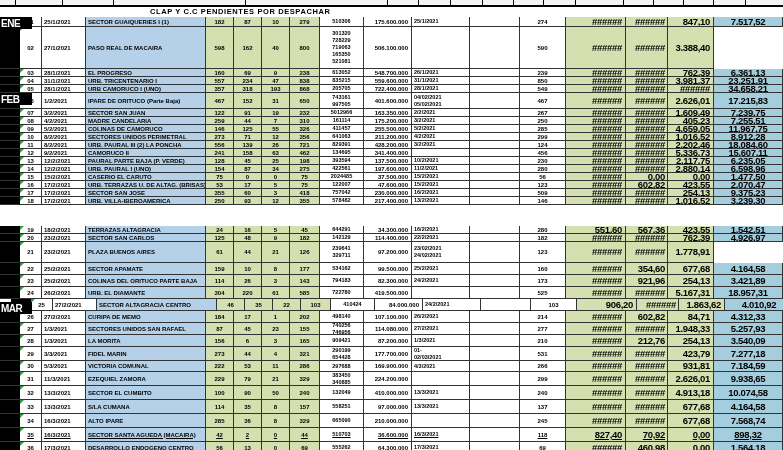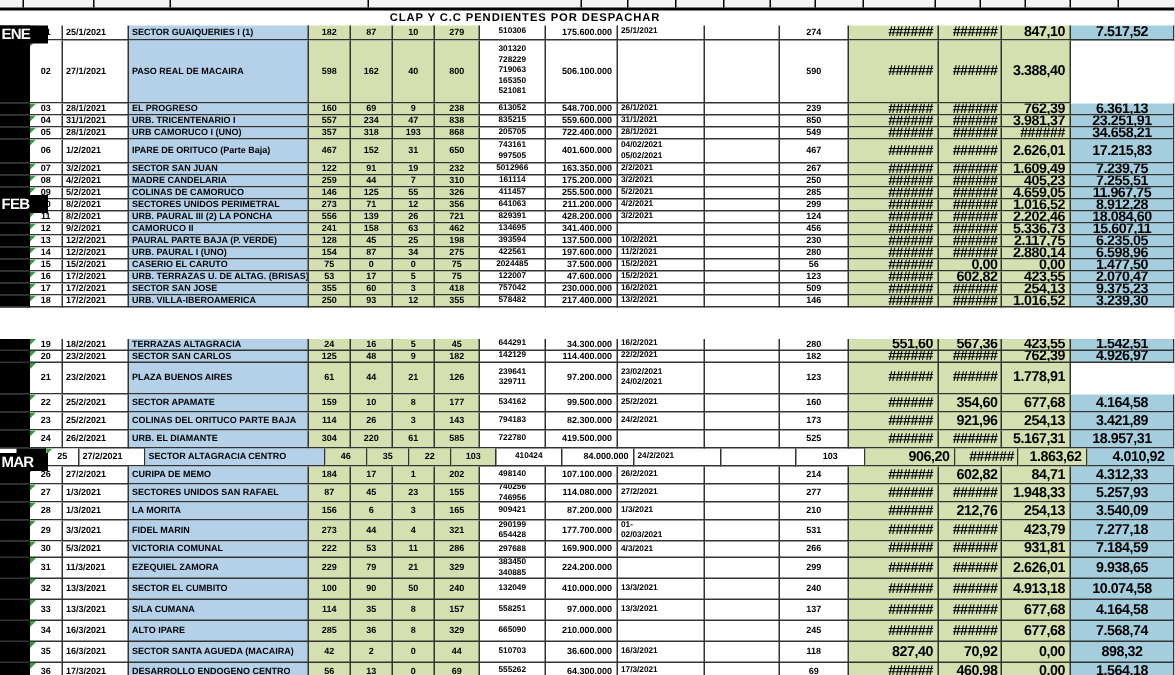--- a/index.html
+++ b/index.html
@@ -7,21 +7,21 @@
     position:relative; width:783px; height:450px; background:#ffffff;
     overflow:hidden; font-family:"Liberation Sans", sans-serif; color:#000;
   }
   
   .topstrip { position:absolute; top:0; left:0; width:783px; height:5px;
     background:#f4f4f4; border-bottom:2px solid #000; }
   .topstrip .v { position:absolute; top:0; width:1px; height:5px; background:#000; }
   
   .titlerow { position:absolute; top:7px; left:0; width:783px; height:10px; }
   .title { position:absolute; left:150px; width:400px; top:0; height:10px;
-    font-size:7.5px; font-weight:bold; letter-spacing:0.6px; text-align:center; line-height:10px; }
+    font-size:7.5px; font-weight:bold; letter-spacing:0.6px; line-height:10px; }
   
   .tbl { position:absolute; top:17px; left:0; width:783px; }
   .row { display:flex; width:783px; }
   .c { box-sizing:border-box; border-right:1px solid #333; border-bottom:1px solid #333;
        overflow:hidden; display:flex; align-items:center; justify-content:center;
        font-size:6px; font-weight:bold; line-height:1; white-space:nowrap; position:relative; }
   .w-month  { width:20px; background:#000; border-right:1px solid #000; }
   .w-num    { width:22px; background:#fff; }
   .w-date   { width:44px; justify-content:flex-start; padding-left:2px; }
   .w-sector { width:120px; background:#b5d1e9; justify-content:flex-start; padding-left:2px; }
@@ -726,21 +726,21 @@
       <div class="c w-ref">665090</div>
       <div class="c w-amt">210.000.000</div>
       <div class="c w-date2"></div>
       <div class="c w-blank"></div>
       <div class="c w-count">245</div>
       <div class="c w-h1">######</div>
       <div class="c w-h2">######</div>
       <div class="c w-v3">677,68</div>
       <div class="c w-total">7.568,74</div>
     </div>
-        <div class="row" style="height: 14px;">
+        <div class="row" style="height: 14px; text-decoration: underline;">
       <div class="c w-month"></div>
       <div class="c w-num">35</div>
       <div class="c w-date">16/3/2021</div>
       <div class="c w-sector">SECTOR SANTA AGUEDA (MACAIRA)</div>
       <div class="c w-n">42</div>
       <div class="c w-n">2</div>
       <div class="c w-n">0</div>
       <div class="c w-n4">44</div>
       <div class="c w-ref">510703</div>
       <div class="c w-amt">36.600.000</div>
@@ -806,15 +806,15 @@
       <div class="c w-count">550</div>
       <div class="c w-h1">######</div>
       <div class="c w-h2">######</div>
       <div class="c w-v3">3.388,40</div>
       <div class="c w-total flag">16.256,44</div>
     </div>
       </div>
   </div>
 
 <div class="mlabel" style="top: 17px;">ENE</div>
-    <div class="mlabel" style="top: 93px; margin-top: 37px;">FEB</div>
+    <div class="mlabel" style="top: 93px;">FEB</div>
     <div class="mlabel" style="top: 302px;">MAR</div>
   </div>
 
 </body></html>

